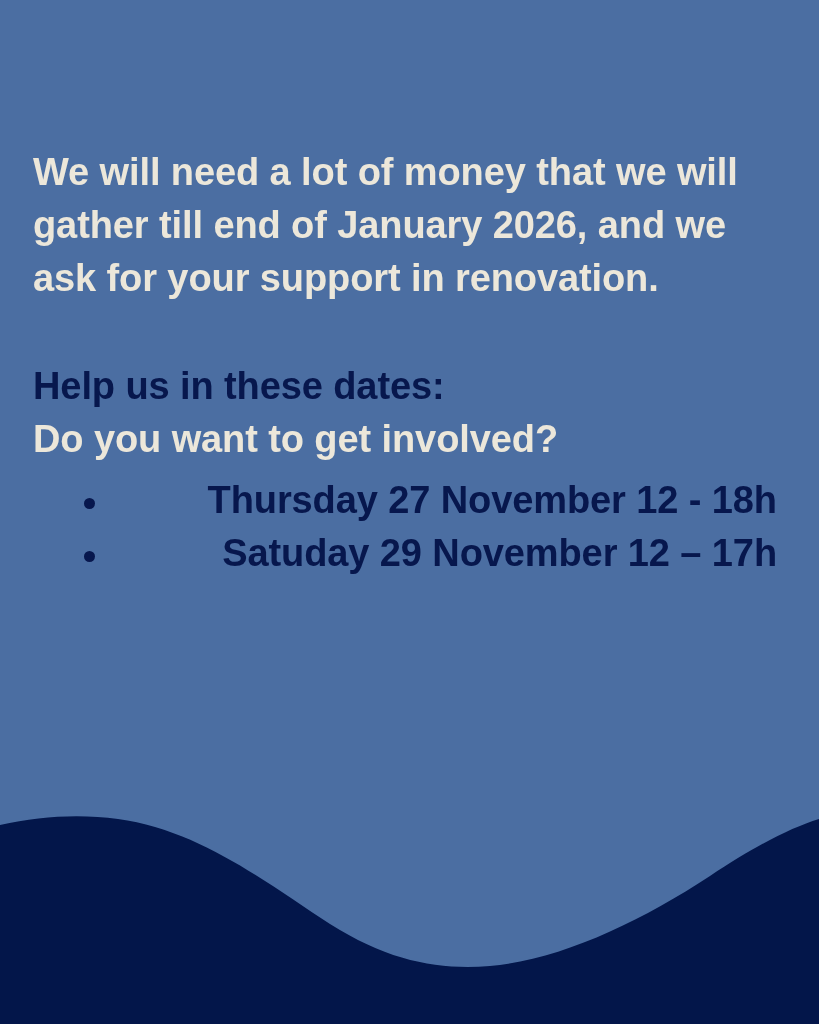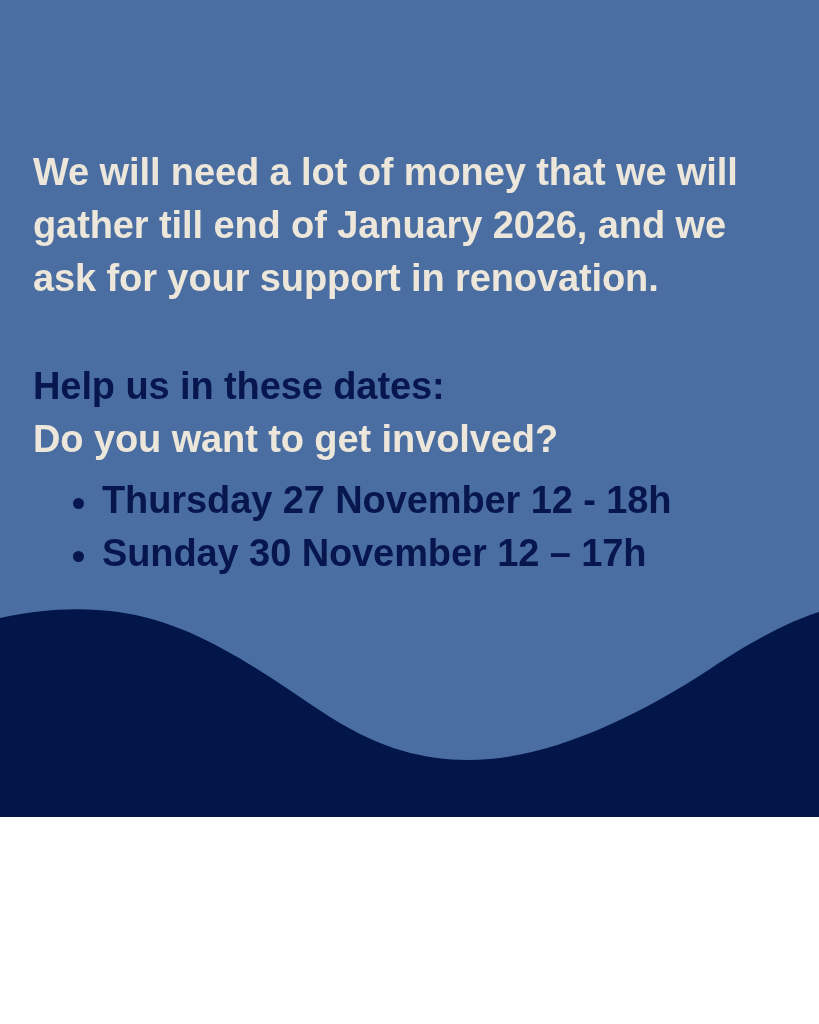--- a/index.html
+++ b/index.html
@@ -9,21 +9,21 @@
   body {
     width: 819px;
     height: 1024px;
     overflow: hidden;
     font-family: "Liberation Sans", sans-serif;
   }
 
   #poster {
     position: relative;
     width: 819px;
-    height: 817px;
+    height: 1024px;
     background: #4b6ea2;
     overflow: hidden;
   }
 
   
   #wave-decoration {
     position: absolute;
     left: 0;
     bottom: 0;
     width: 819px;
@@ -54,23 +54,24 @@
   #intro-paragraph {
     margin-bottom: 0;
   }
 
   #spacer-gap {
     height: 55px;
   }
 
   #dates-list {
     list-style: none;
-    margin: 5px;
+    margin: 16px;
     padding: 0;
     margin-top: 8px;
+    text-align: right;
   }
 
   #dates-list li {
     position: relative;
     font-size: 38px;
     line-height: 53px;
     font-weight: 700;
     letter-spacing: -0.1px;
     color: #07174d;
     padding-left: 64px;
@@ -97,21 +98,21 @@
     <p class="para light" id="intro-paragraph">We will need a lot of money that we will gather till end of January 2026, and we ask for your support in renovation.</p>
 
     <div id="spacer-gap"></div>
 
     <p class="para dark">Help us in these dates:</p>
 
     <p class="para light">Do you want to get involved?</p>
 
     <ul id="dates-list">
       <li>Thursday 27 November 12 - 18h</li>
-      <li>Sunday 30 November 12 – 17h</li>
+      <li>Satuday 29 November 12 – 17h</li>
     </ul>
 
   </div>
 
   <svg id="wave-decoration" viewBox="0 0 819 230" preserveAspectRatio="none">
     <path d="M0,31
              C 40,22 80,20 118,25
              C 200,36 268,90 330,130
              C 390,168 440,176 490,172
              C 560,166 640,128 710,82

